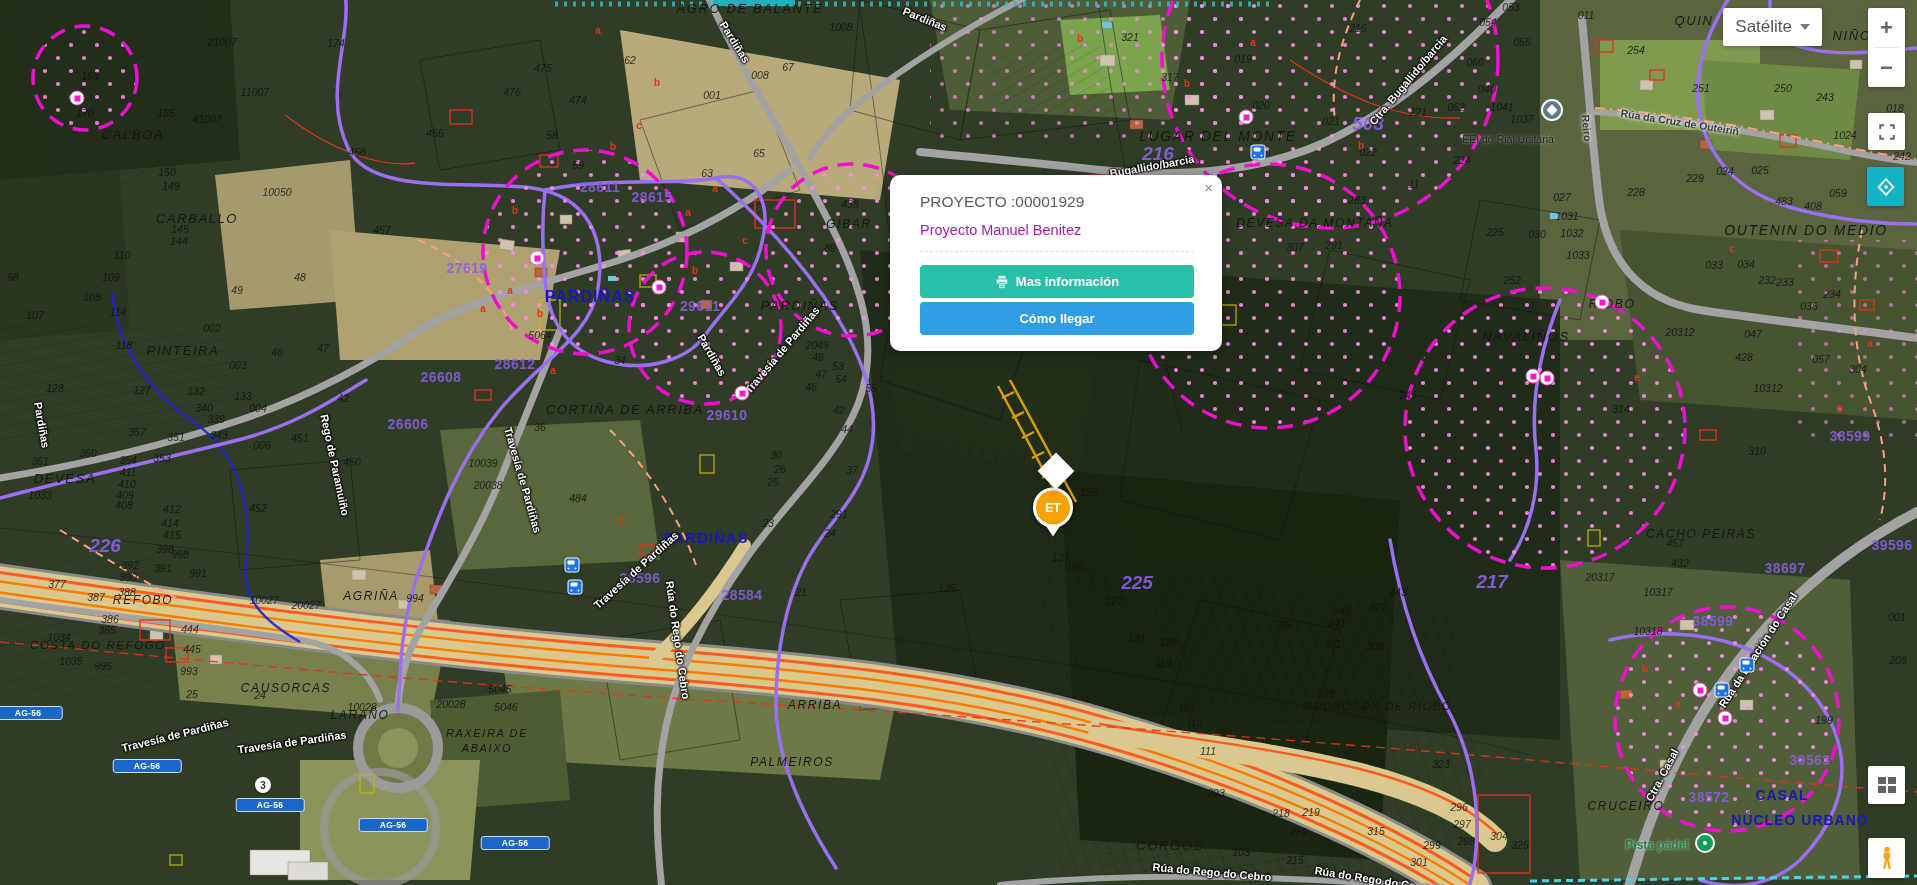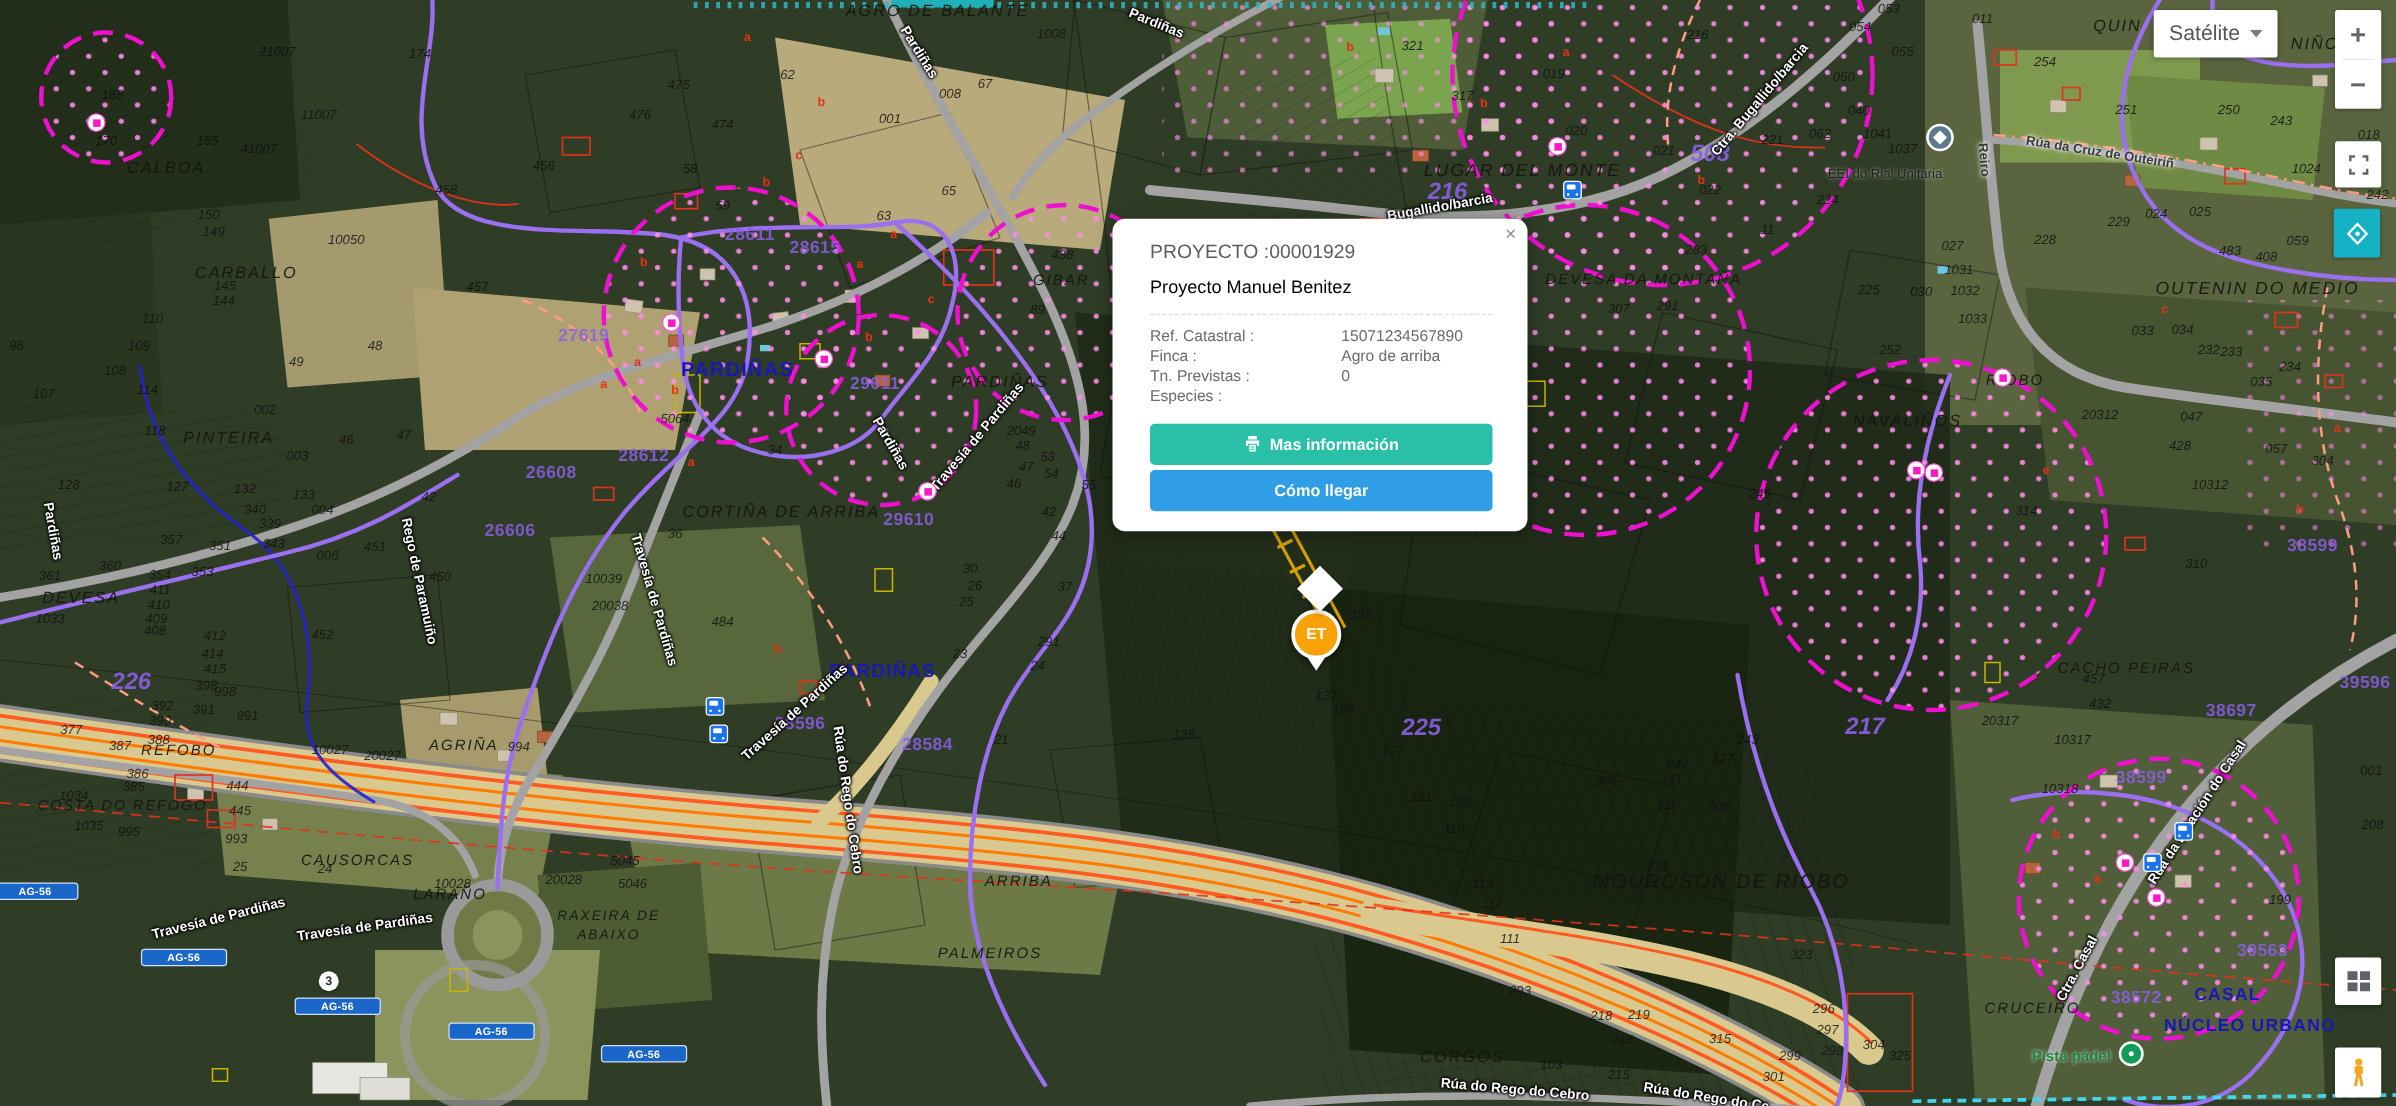--- a/index.html
+++ b/index.html
@@ -46,21 +46,21 @@
           color:#fff;font-weight:700;font-size:12.5px;}
   #et-tail{width:0;height:0;margin:-3px auto 0;border:8px solid transparent;border-top:12px solid #fff;
           filter:drop-shadow(0 2px 2px rgba(0,0,0,.3));}
   
   #popup-tail{position:absolute;left:1043px;top:458px;width:26px;height:26px;background:#fff;transform:rotate(45deg);
           box-shadow:2px 2px 6px rgba(0,0,0,.25);z-index:9;}
   #popup{position:absolute;left:890px;top:175px;width:332px;background:#fff;border-radius:10px;
           box-shadow:0 2px 14px rgba(0,0,0,.35);z-index:10;padding:14px 28px 16px 30px;box-sizing:border-box;color:#5f6368;}
   #popup-close{position:absolute;top:5px;right:9px;font-size:15px;color:#8a8a8a;cursor:pointer;line-height:1;}
   #popup-title{font-size:15.5px;color:#5c5c5c;margin-top:4px;}
-  #popup-subtitle{font-size:14.5px;color:#000000;margin-top:11px;}
+  #popup-subtitle{font-size:14.5px;color:#a21caf;margin-top:11px;}
   #popup-sep{border:none;border-top:1px dashed #ddd;margin:13px 0 10px;}
   #popup-fields{display:grid;grid-template-columns:153px 1fr;font-size:12.5px;line-height:15.5px;color:#6b6b6b;row-gap:.5px;}
   .popup-btn{display:flex;align-items:center;justify-content:center;gap:7px;height:33px;border:none;border-radius:4px;
           width:100%;color:#fff;font-weight:700;font-size:13px;cursor:pointer;font-family:"Liberation Sans",sans-serif;}
   #btn-info{background:#29c0a7;margin-top:13px;}
   #btn-directions{background:#2f9ee7;margin-top:4px;}
   
   .gm-white{position:absolute;background:#fff;box-shadow:0 1px 4px rgba(0,0,0,.3);border-radius:2px;z-index:20;
           display:flex;align-items:center;justify-content:center;cursor:pointer;color:#565656;}
   #btn-maptype{right:95px;top:8px;height:38px;padding:0 12px;font-size:17px;gap:8px;}
@@ -311,21 +311,21 @@
       <span class="map-label k-place" style="left: 800px; top: 305px; font-size: 13px; transform: translate(-50%, -50%) rotate(0deg);">PARDIÑAS</span>
       <span class="map-label k-place" style="left: 849px; top: 224px; font-size: 12px; transform: translate(-50%, -50%) rotate(0deg);">GIBAR</span>
       <span class="map-label k-place" style="left: 750px; top: 8px; font-size: 13px; transform: translate(-50%, -50%) rotate(0deg);">AGRO DE BALANTE</span>
       <span class="map-label k-place" style="left: 1694px; top: 20px; font-size: 13px; transform: translate(-50%, -50%) rotate(0deg);">QUIN</span>
       <span class="map-label k-place" style="left: 1852px; top: 35px; font-size: 13px; transform: translate(-50%, -50%) rotate(0deg);">NIÑO</span>
       <span class="map-label k-place" style="left: 1218px; top: 136px; font-size: 14px; transform: translate(-50%, -50%) rotate(0deg);">LUGAR DEL MONTE</span>
       <span class="map-label k-place" style="left: 1315px; top: 223px; font-size: 12px; transform: translate(-50%, -50%) rotate(0deg);">DEVESA DA MONTAÑA</span>
       <span class="map-label k-place" style="left: 1806px; top: 230px; font-size: 14px; transform: translate(-50%, -50%) rotate(0deg);">OUTENIN DO MEDIO</span>
       <span class="map-label k-place" style="left: 1526px; top: 336px; font-size: 13px; transform: translate(-50%, -50%) rotate(0deg);">NAVALIÑOS</span>
       <span class="map-label k-place" style="left: 1612px; top: 304px; font-size: 12px; transform: translate(-50%, -50%) rotate(0deg);">RIOBO</span>
-      <span class="map-label k-place" style="left: 1377px; top: 706px; font-size: 16px; transform: translate(-50%, -50%) rotate(0deg);">MOUROSON DE RIOBO</span>
+      <span class="map-label k-place" style="left: 1377px; top: 706px; font-size: 11px; transform: translate(-50%, -50%) rotate(0deg);">MOUROSON DE RIOBO</span>
       <span class="map-label k-place" style="left: 1170px; top: 845px; font-size: 13px; transform: translate(-50%, -50%) rotate(0deg);">CORGOS</span>
       <span class="map-label k-place" style="left: 815px; top: 705px; font-size: 12px; transform: translate(-50%, -50%) rotate(0deg);">ARRIBA</span>
       <span class="map-label k-place" style="left: 792px; top: 762px; font-size: 12px; transform: translate(-50%, -50%) rotate(0deg);">PALMEIROS</span>
       <span class="map-label k-place" style="left: 1701px; top: 534px; font-size: 12px; transform: translate(-50%, -50%) rotate(0deg);">CACHO PEIRAS</span>
       <span class="map-label k-place" style="left: 1626px; top: 806px; font-size: 12px; transform: translate(-50%, -50%) rotate(0deg);">CRUCEIRO</span>
       <span class="map-label k-navy" style="left: 590px; top: 297px; font-size: 16px; transform: translate(-50%, -50%) rotate(0deg);">PARDIÑAS</span>
       <span class="map-label k-navy" style="left: 706px; top: 537px; font-size: 15px; transform: translate(-50%, -50%) rotate(0deg);">PARDIÑAS</span>
       <span class="map-label k-navy" style="left: 1782px; top: 795px; font-size: 14px; transform: translate(-50%, -50%) rotate(0deg);">CASAL</span>
       <span class="map-label k-navy" style="left: 1800px; top: 820px; font-size: 14px; transform: translate(-50%, -50%) rotate(0deg);">NÚCLEO URBANO</span>
       <span class="map-label k-small" style="left: 1508px; top: 139px; transform: translate(-50%, -50%) rotate(0deg);">EEI do Rial Unitaria</span>
@@ -685,30 +685,20 @@
     <div id="et-circle">ET</div>
     <div id="et-tail"></div>
   </div>
 
   <div id="popup-tail"></div>
   <div id="popup">
     <span id="popup-close">×</span>
     <div id="popup-title">PROYECTO :00001929</div>
     <div id="popup-subtitle">Proyecto Manuel Benitez</div>
     <hr id="popup-sep">
-    <div id="popup-fields">
-        <span>Ref. Catastral :</span>
-        <span>15071234567890</span>
-        <span>Finca :</span>
-        <span>Agro de arriba</span>
-        <span>Tn. Previstas :</span>
-        <span>0</span>
-        <span>Especies :</span>
-        <span></span>
-      </div>
     <button id="btn-info" class="popup-btn">
       <svg width="14" height="14" viewBox="0 0 16 16">
         <path d="M4 1h8v3H4z" fill="#fff"></path>
         <path d="M2 5h12v5h-2V8H4v2H2z" fill="#fff"></path>
         <path d="M5 9h6v6H5z" fill="#fff"></path>
         <path d="M6 11h4M6 13h4" stroke="#29c0a7" stroke-width="1"></path>
       </svg>
       <span>Mas información</span>
     </button>
     <button id="btn-directions" class="popup-btn">

